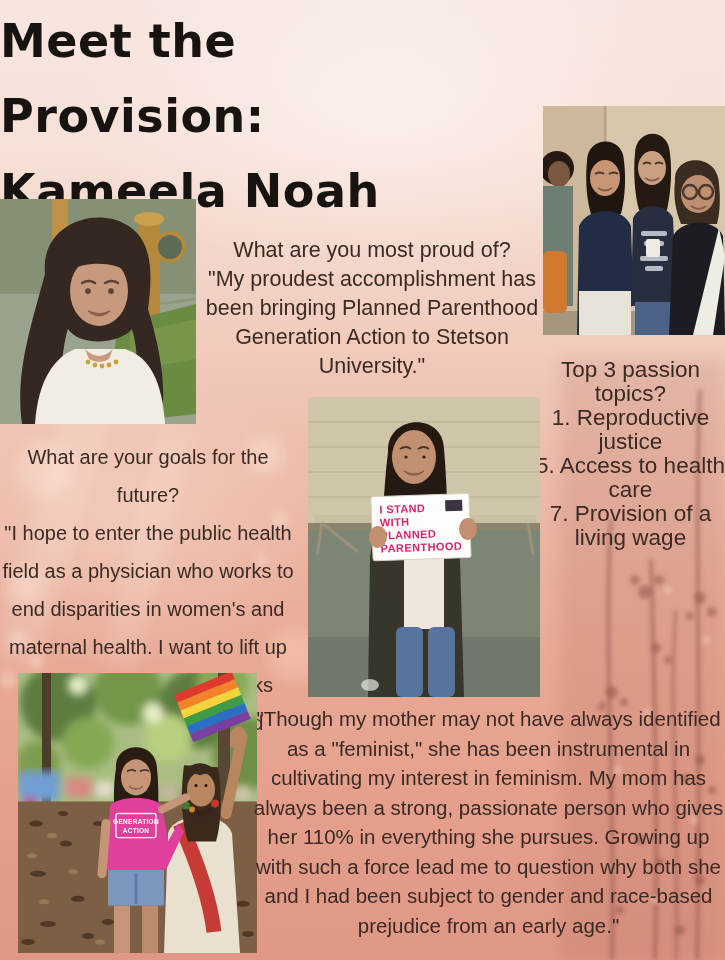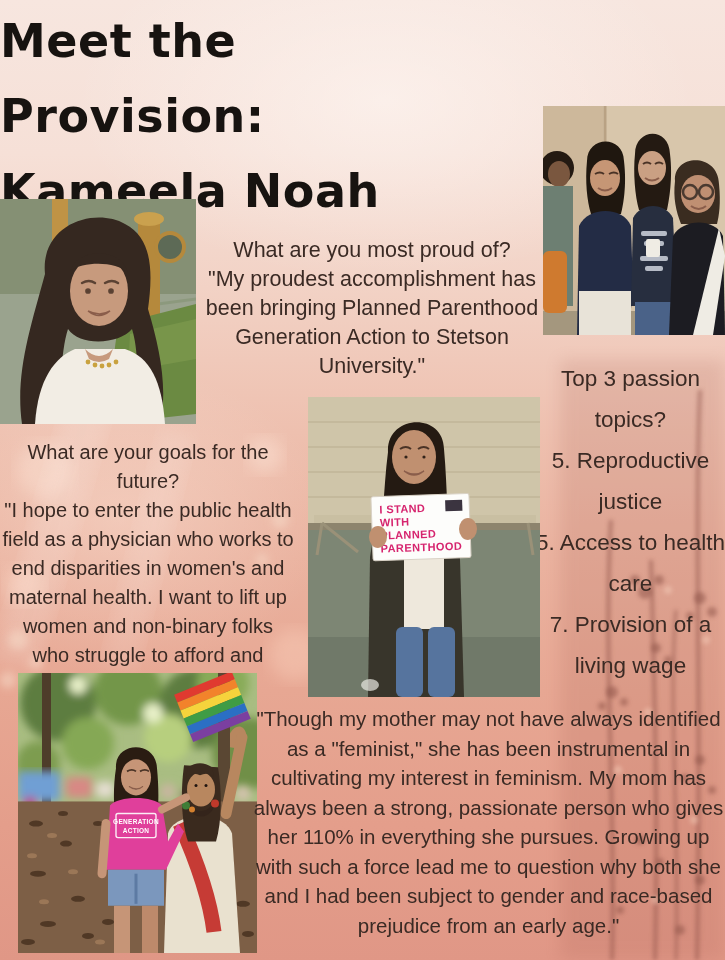--- a/index.html
+++ b/index.html
@@ -14,22 +14,22 @@
   .abs{position:absolute;}
   .flora{left:0;top:0;width:725px;height:960px;pointer-events:none;}
   .title{
     left:0;right:0;top:4px;text-align:left;
     font-family:"DejaVu Sans",sans-serif;font-weight:700;
     font-size:46px;line-height:75px;color:#171310;letter-spacing:0.5px;
   }
   .tblock{text-align:center;}
   .q{font-weight:400;}
   .proud{left:196px;top:236px;width:352px;font-size:21.5px;line-height:29px;}
-  .passions{left:536px;top:358px;width:189px;font-size:22.5px;line-height:41px;}
-  .goals{left:2px;top:438px;width:292px;font-size:20px;line-height:29px;}
+  .passions{left:536px;top:358px;width:189px;font-size:22.5px;line-height:24px;}
+  .goals{left:2px;top:438px;width:292px;font-size:20px;line-height:38px;}
   .feminism{left:252px;top:704px;width:473px;font-size:20.5px;line-height:29.5px;}
   .photo{overflow:hidden;}
   .photo svg{display:block;width:100%;height:100%;}
   .p-portrait{left:0;top:199px;width:196px;height:225px;}
   .p-group{left:543px;top:106px;width:182px;height:229px;}
   .p-sign{left:308px;top:397px;width:232px;height:300px;}
   .p-pride{left:18px;top:673px;width:239px;height:280px;}
   .sign-text{font-family:"Liberation Sans",sans-serif;font-weight:700;fill:#d6246e;font-size:11px;letter-spacing:0.4px;}
   .shirt-text{font-family:"Liberation Sans",sans-serif;font-weight:700;fill:#ffffff;font-size:6.5px;letter-spacing:0.3px;text-anchor:middle;}
 </style>
@@ -195,21 +195,21 @@
     </svg>
   </div>
 
   <div class="abs tblock proud">
     <div class="q">What are you most proud of?</div>
     <div>"My proudest accomplishment has been bringing Planned Parenthood Generation Action to Stetson University."</div>
   </div>
 
   <div class="abs tblock passions">
     <div>Top 3 passion topics?</div>
-    <div>5. Reproductive justice</div>
+    <div>1. Reproductive justice</div>
     <div>5. Access to health care</div>
     <div>7. Provision of a living wage</div>
   </div>
 
   <div class="abs tblock goals">
     <div class="q">What are your goals for the future?</div>
     <div>"I hope to enter the public health field as a physician who works to end disparities in women's and maternal health. I want to lift up women and non-binary folks who struggle to afford and access healthcare."</div>
   </div>
 
   <div class="abs photo p-sign">

